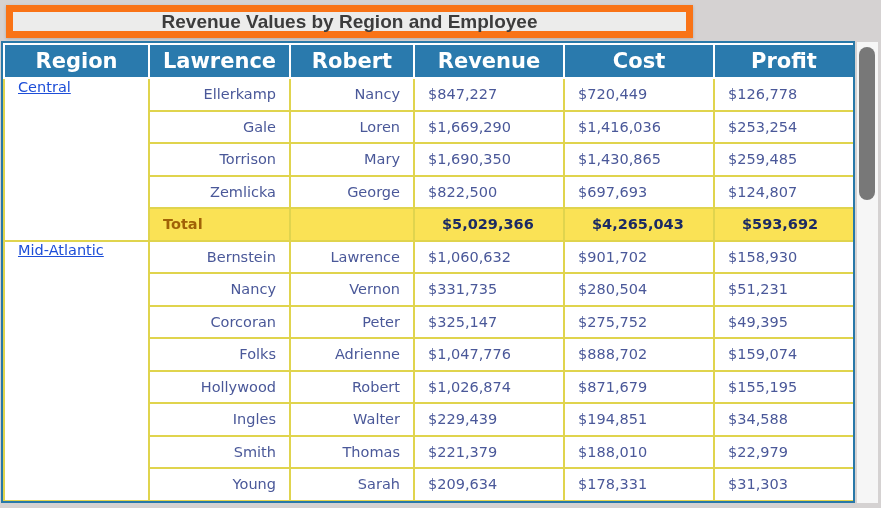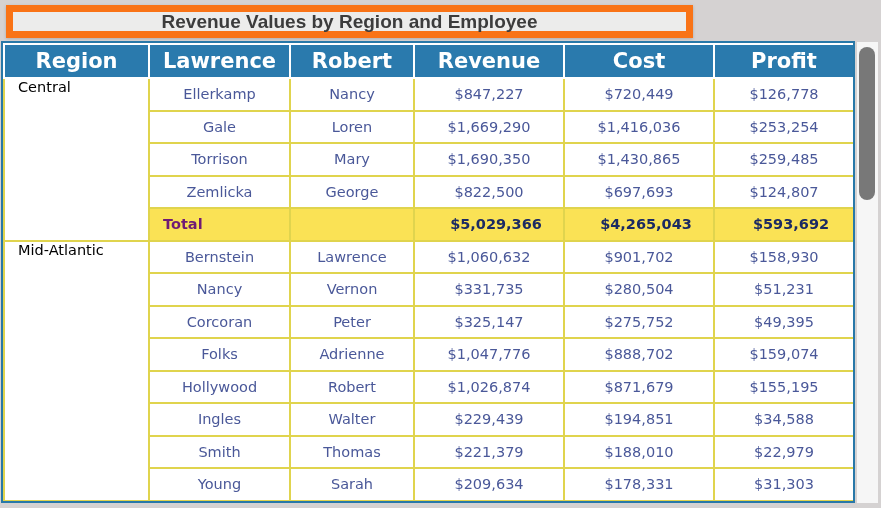--- a/index.html
+++ b/index.html
@@ -33,25 +33,25 @@
     background:#2a7aad;color:#ffffff;font-weight:bold;
     border:2px solid #ffffff;height:32px;font-size:21px;
     text-align:center;padding:0;margin-top:40px;
   }
   table.rpt td{
     border:2px solid #e0d44e;background:#ffffff;height:30.5px;
     padding:0 13px;color:#4a5899;white-space:nowrap;overflow:hidden;
     box-sizing:content-box;
   }
   td.region-cell{vertical-align:top;padding-top:8px;}
-  a.region-link{color:#000000;cursor:pointer;}
-  td.name{color:#4a5899;text-align:center;}
-  td.num{color:#3f3f3f;text-align:center;}
+  a.region-link{color:#1d4ed8;text-decoration:underline;cursor:pointer;}
+  td.name{color:#4a5899;text-align:right;}
+  td.num{color:#3f3f3f;text-align:left;}
   tr.total-row td{
-    background:#fae255;color:#701a75;font-weight:bold;
+    background:#fae255;color:#a16207;font-weight:bold;
   }
   tr.total-row td.num{color:#1b2a63;padding-left:27px;}
   .vscroll{
     position:absolute;left:857px;top:42px;width:21px;height:461px;
     background:#f6f6f6;
   }
   .vscroll .thumb{
     position:absolute;left:2px;top:5px;width:16px;height:153px;
     background:#787878;border-radius:8px;
   }

